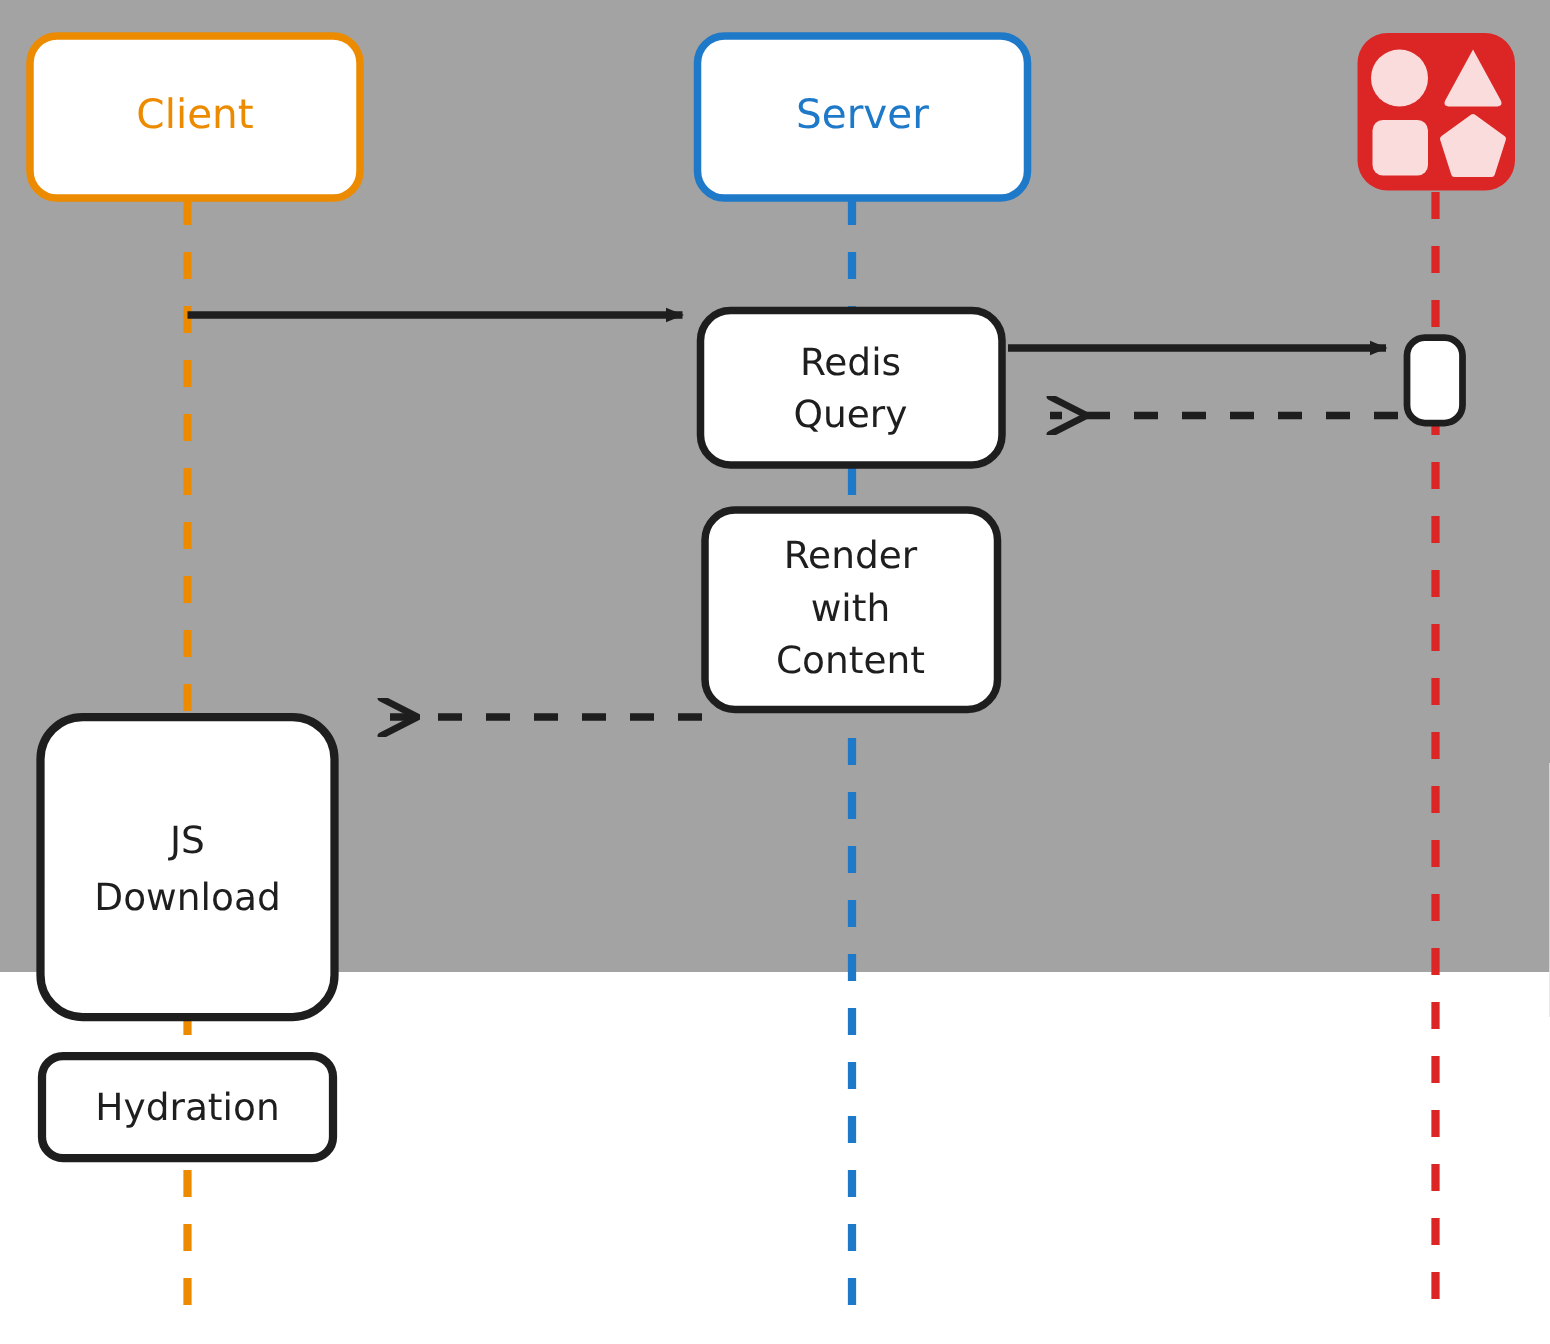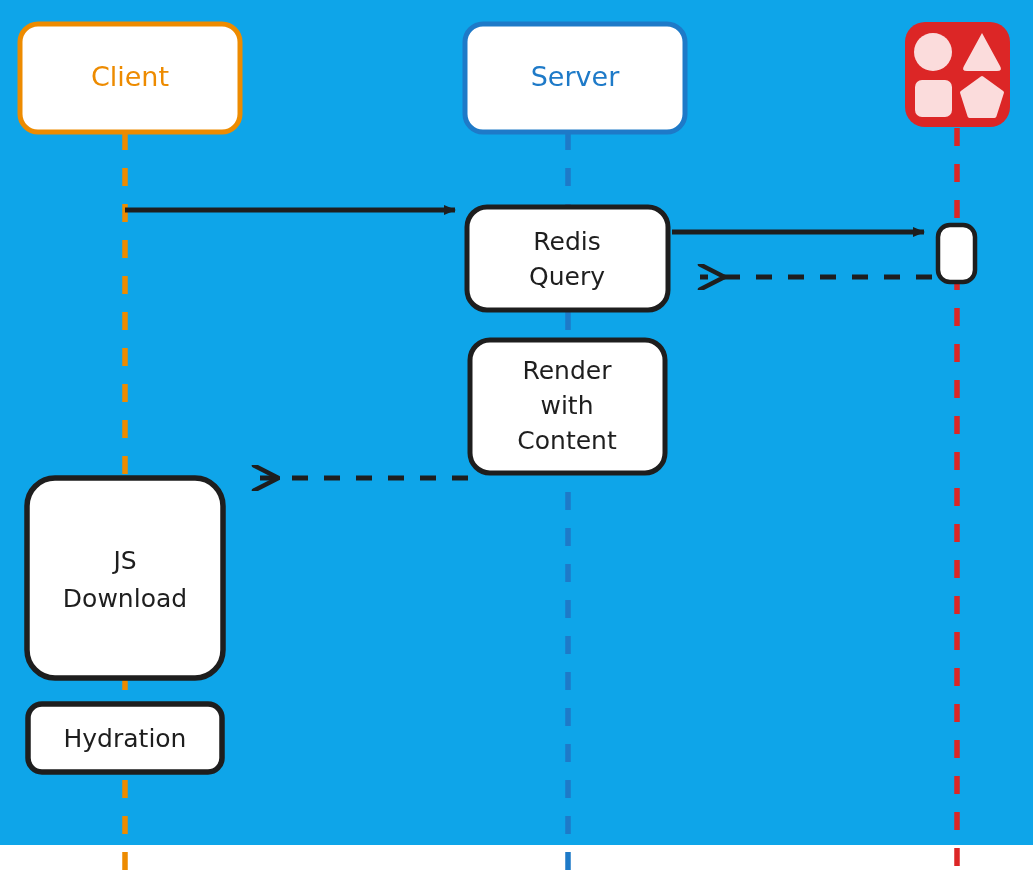--- a/index.html
+++ b/index.html
@@ -9,22 +9,22 @@
   }
   body {
     width: 1033px;
     height: 896px;
     font-family: "DejaVu Sans", sans-serif;
     overflow: hidden;
   }
   #diagram-root {
     position: relative;
     width: 1033px;
-    height: 845px;
-    background: #0ea5e9;
+    height: 648px;
+    background: #a3a3a3;
   }
   svg.diagram-canvas {
     display: block;
     width: 1033px;
     height: 896px;
   }
   .node-label {
     font-family: "DejaVu Sans", sans-serif;
     font-size: 25px;
     text-anchor: middle;

